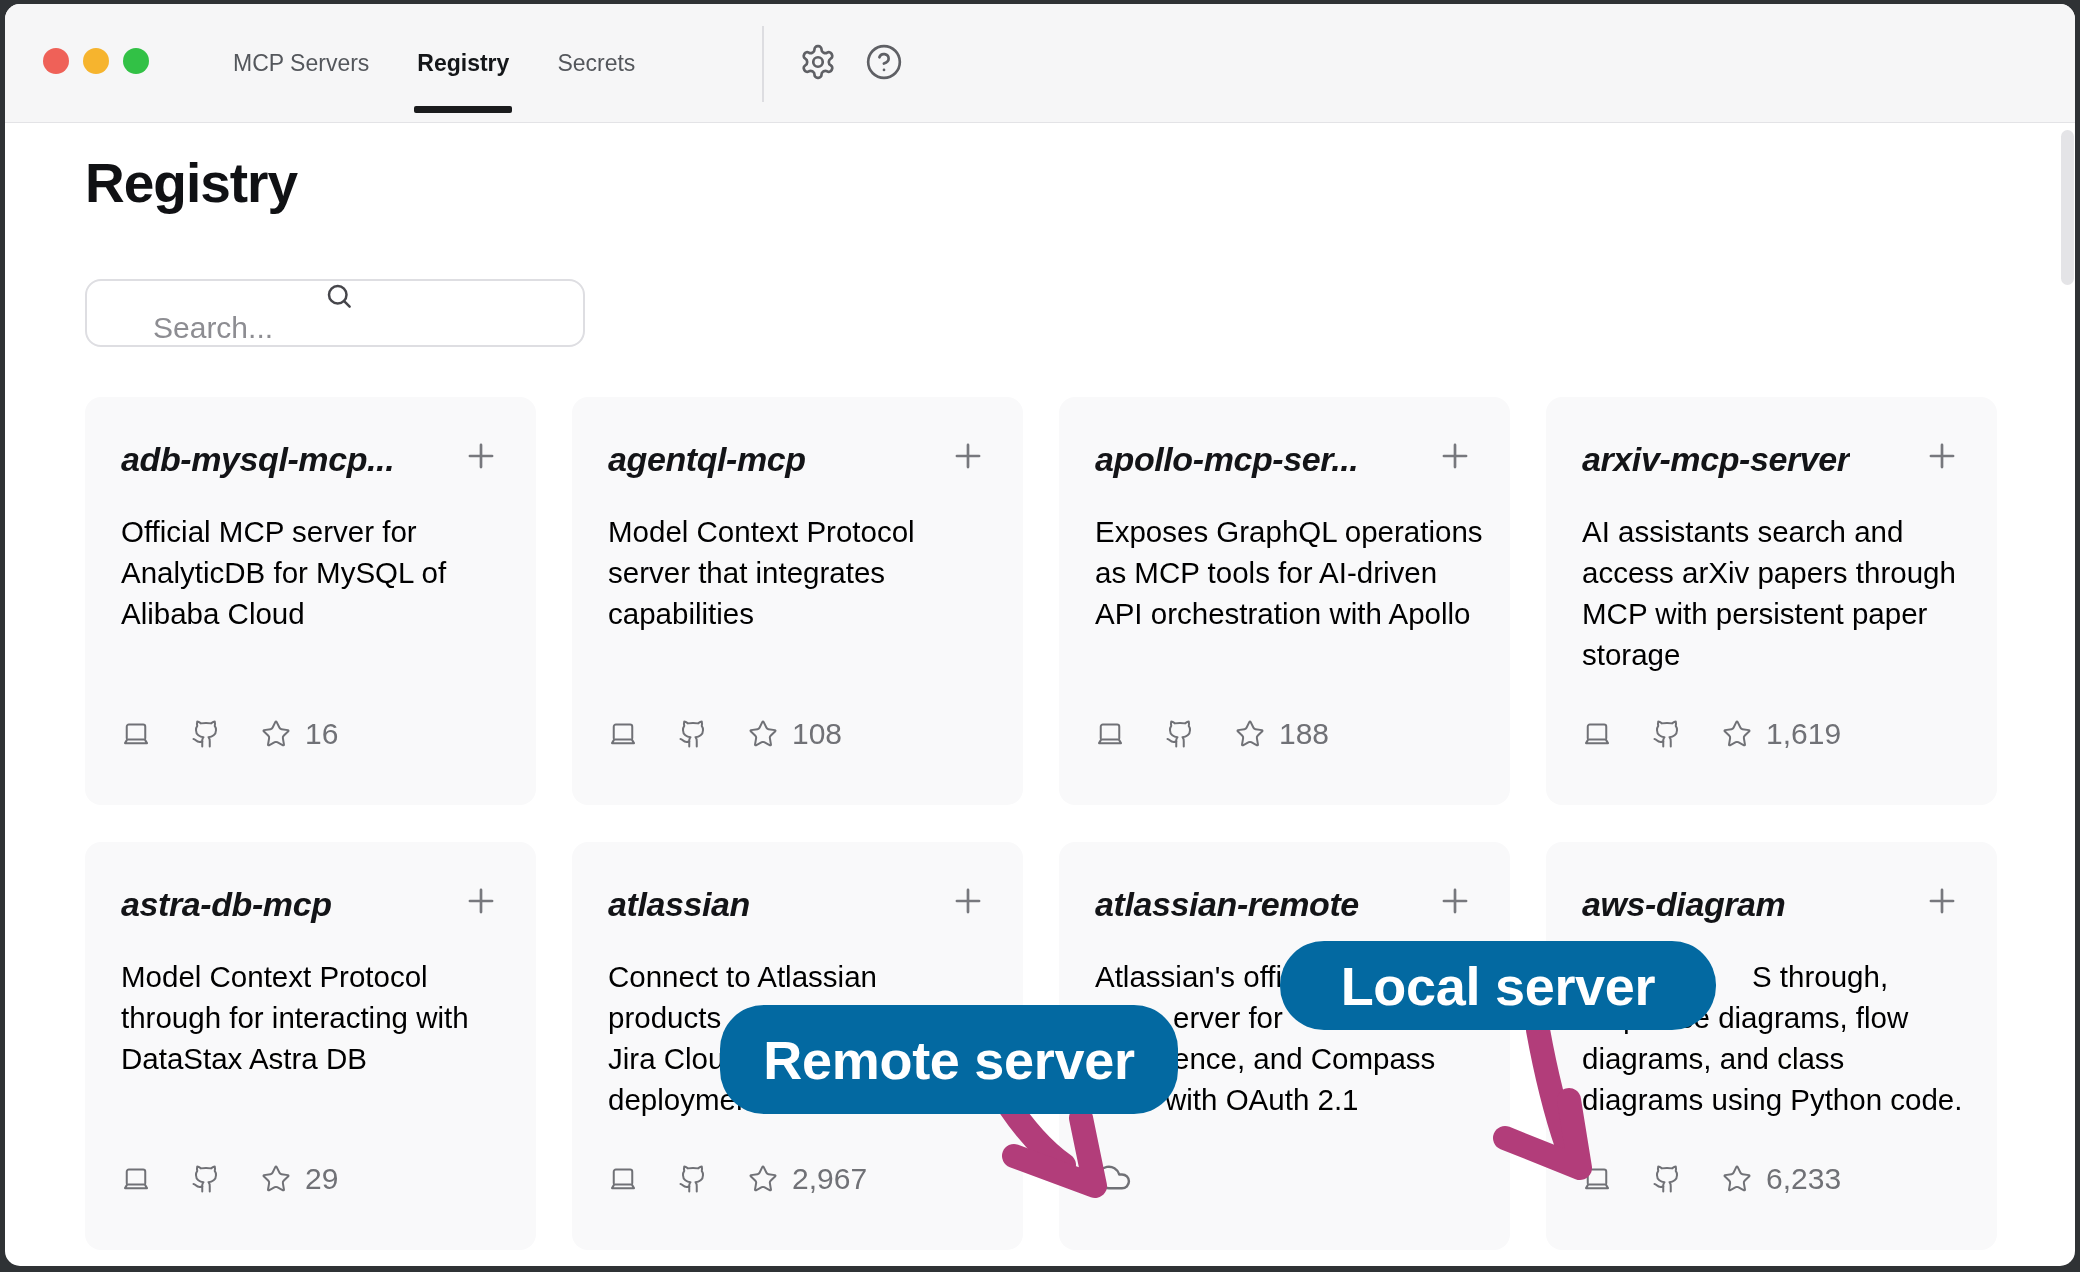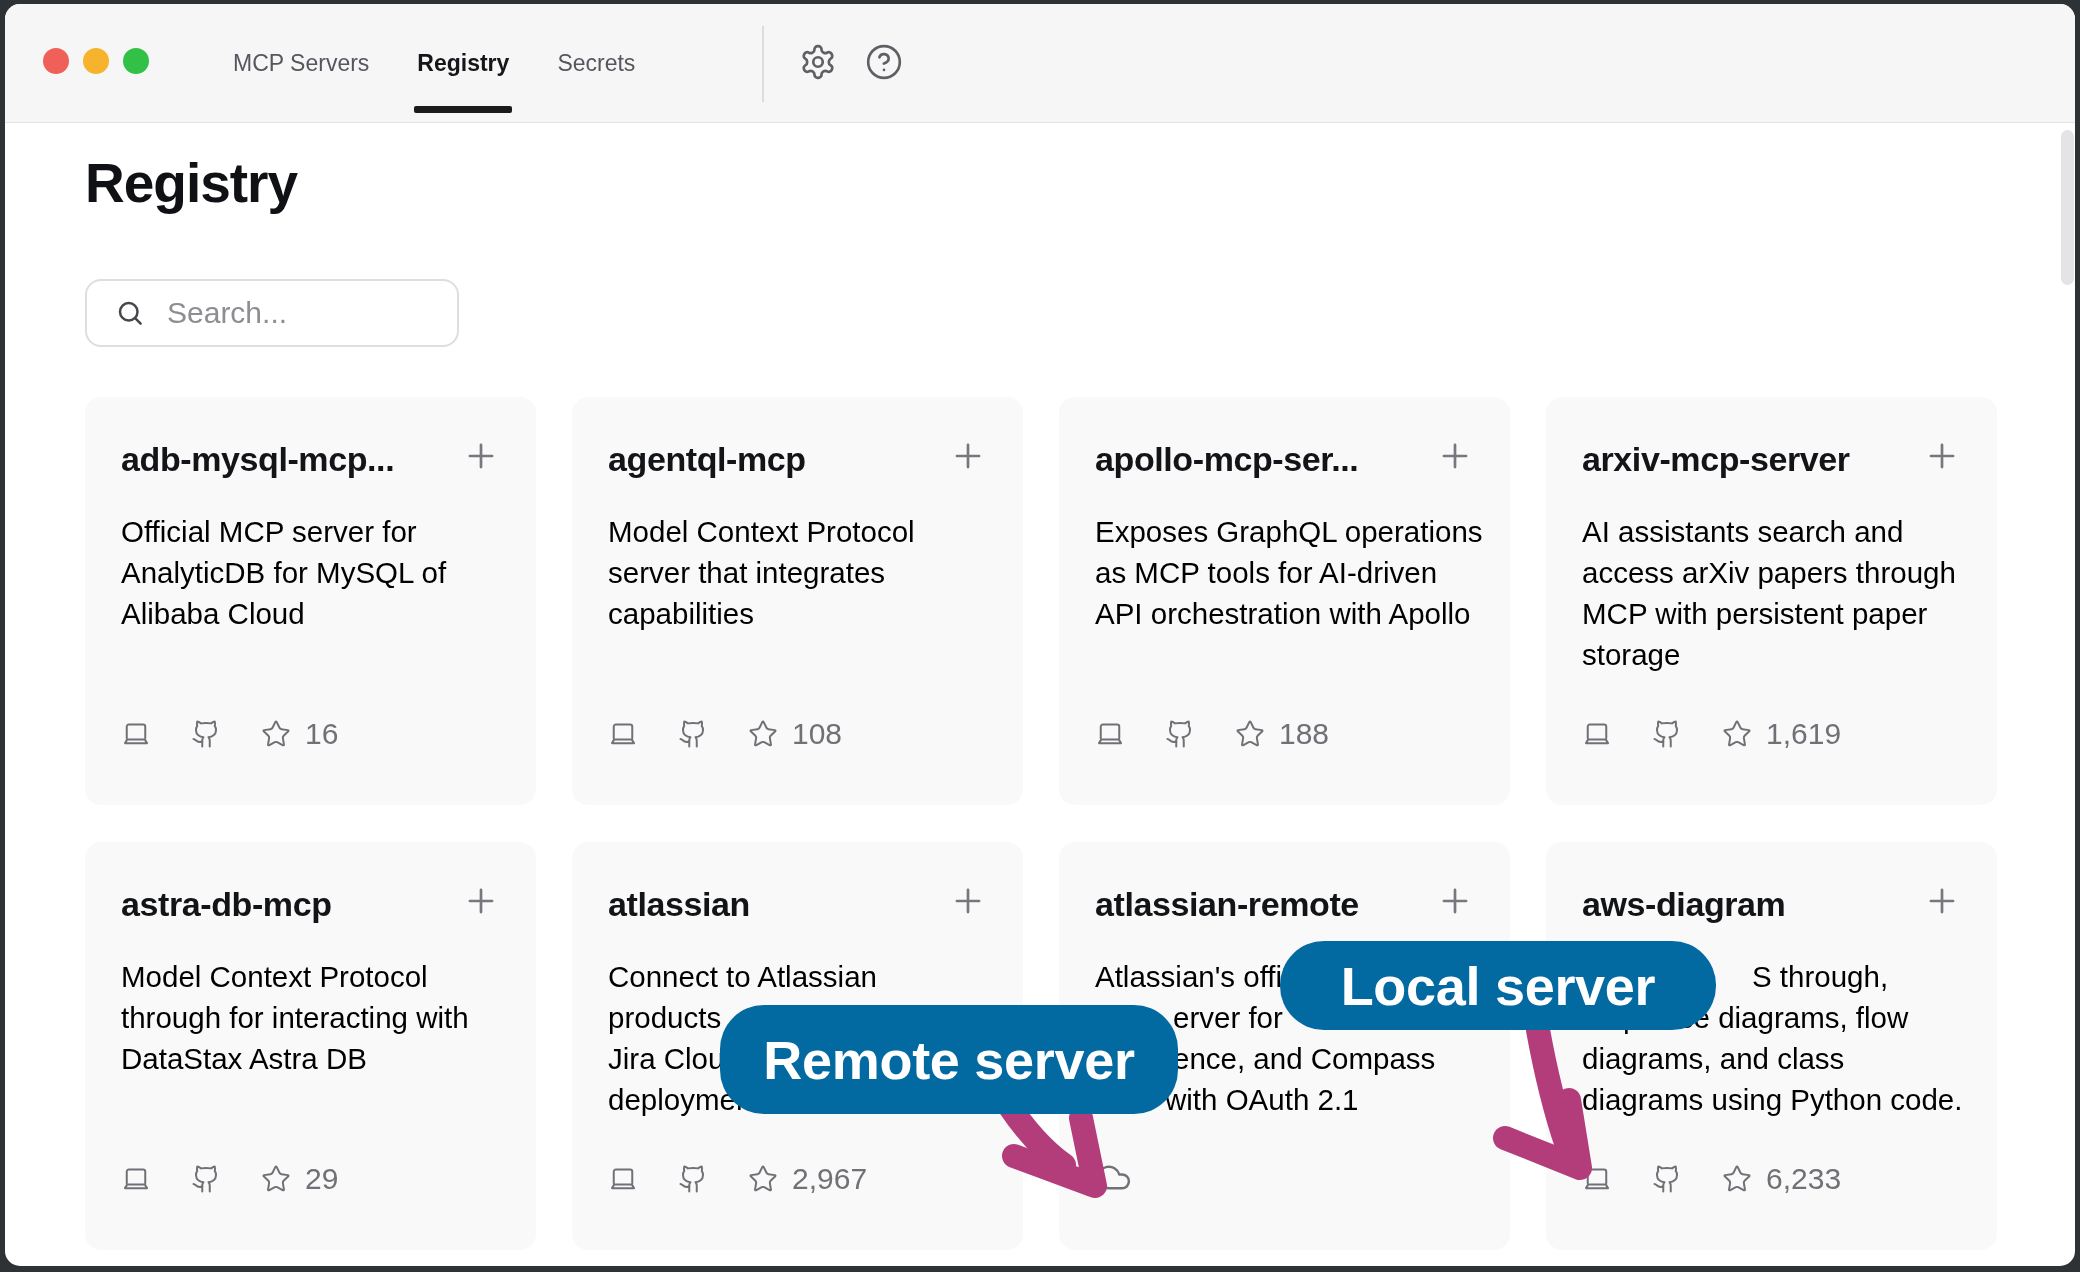--- a/index.html
+++ b/index.html
@@ -20,35 +20,35 @@
   .tab.active::after { content:""; position:absolute; left:-3px; right:-3px; bottom:-36px; height:7px;
                        background:#1a1b1d; border-radius:2px; }
   .tb-divider { position:absolute; left:757px; top:22px; width:2px; height:76px; background:#dddde1; }
   .tb-icon { position:absolute; top:39px; width:38px; height:38px; color:#5f6065; background:none; border:none; }
   .tb-icon svg { width:38px; height:38px; }
 
   
   .content { position:relative; padding-left:80px; z-index:1; }
   h1.page-title { margin-top:28px; font-size:55px; line-height:64px; font-weight:700;
                   letter-spacing:-1px; color:#101114; }
-  .search { margin-top:64px; width:374px; height:68px; border:2px solid #dedee2; border-radius:16px;
-            background:#fff; display:flex; align-items:center; padding:0 20px; }
+  .search { margin-top:64px; width:500px; height:68px; border:2px solid #dedee2; border-radius:16px;
+            background:#fff; display:flex; align-items:center; padding:0 20px;flex-direction:column; }
   .search svg { width:30px; height:30px; color:#46464b; flex:0 0 auto; margin-left:8px; }
   .search input { border:none; outline:none; flex:1; margin-left:22px; font-size:30px; color:#333;
                   font-family:inherit; background:transparent; }
   .search input::placeholder { color:#8d8d92; }
 
   .grid { margin-top:50px; display:grid; grid-template-columns:repeat(4,451px);
           grid-auto-rows:408px; column-gap:36px; row-gap:37px; }
 
   
   .card { position:relative; background:#f9f9fa; border-radius:16px; padding:40px 36px; }
   .card-head { display:flex; justify-content:space-between; align-items:flex-start; }
   .card-title { font-size:34px; line-height:44px; font-weight:700; letter-spacing:-0.4px;
-                color:#131417; white-space:nowrap; overflow:hidden; }
+                color:#131417; white-space:nowrap; overflow:hidden;font-style:italic; }
   .add-btn { background:none; border:none; color:#77787d; width:38px; height:38px; flex:0 0 auto; padding:0; }
   .add-btn svg { width:38px; height:38px; }
   .card-desc { margin-top:30px; }
   .dline { font-size:29.5px; line-height:41px; color:#000000; white-space:nowrap; }
   .ind78 { margin-left:78px; } .ind70 { margin-left:70px; } .ind170 { margin-left:170px; }
   .card-foot { position:absolute; left:36px; bottom:54px; display:flex; align-items:center; gap:40px; }
   .ficon { display:inline-flex; color:#707176; }
   .ficon svg { width:30px; height:30px; }
   .ficon.big svg { width:37px; height:37px; }
   .star-group { display:flex; align-items:center; gap:14px; }

